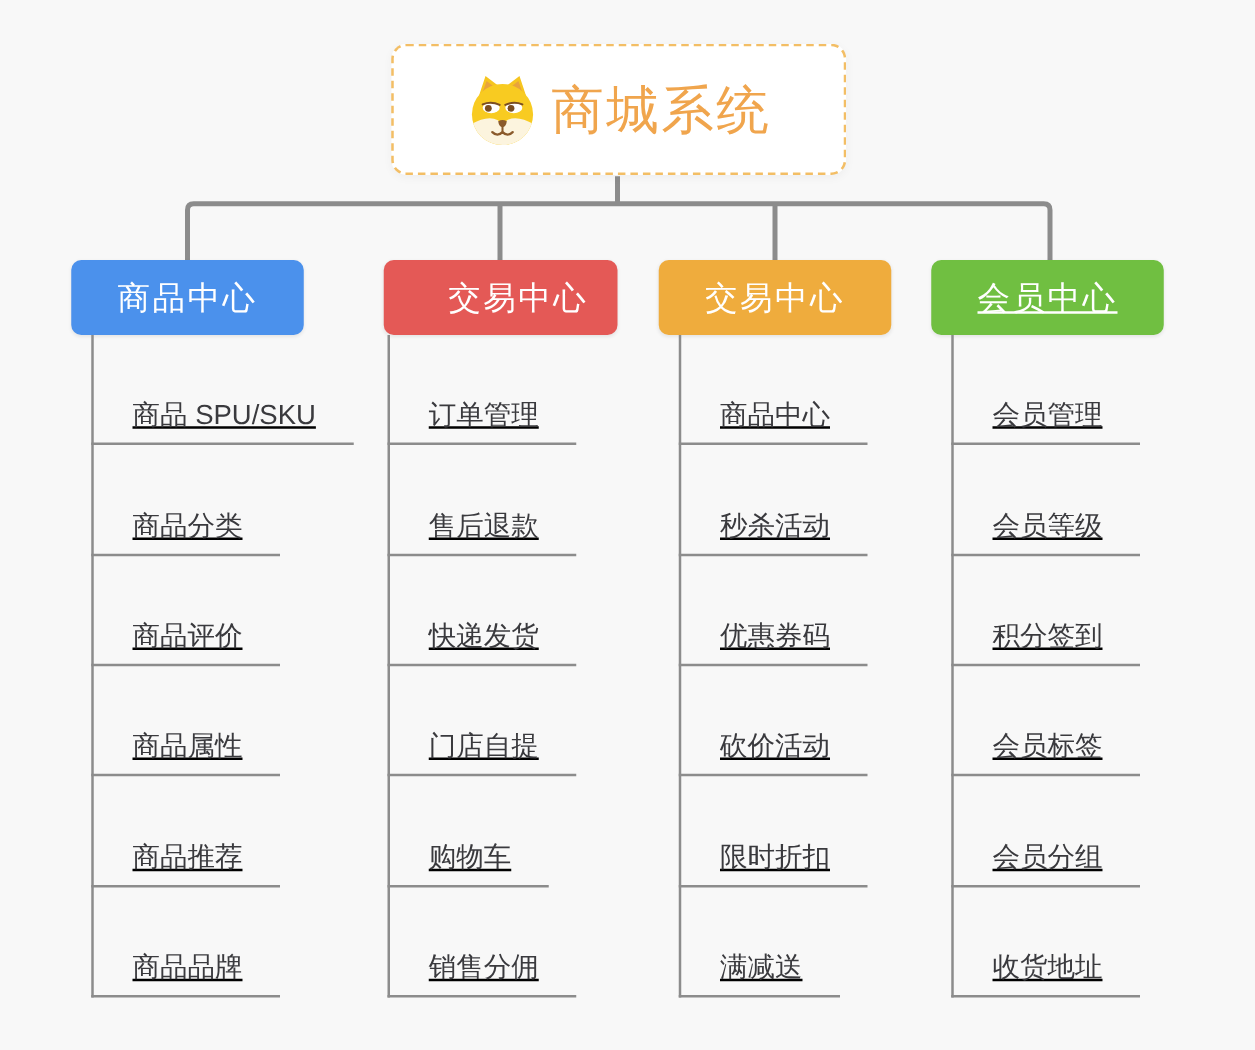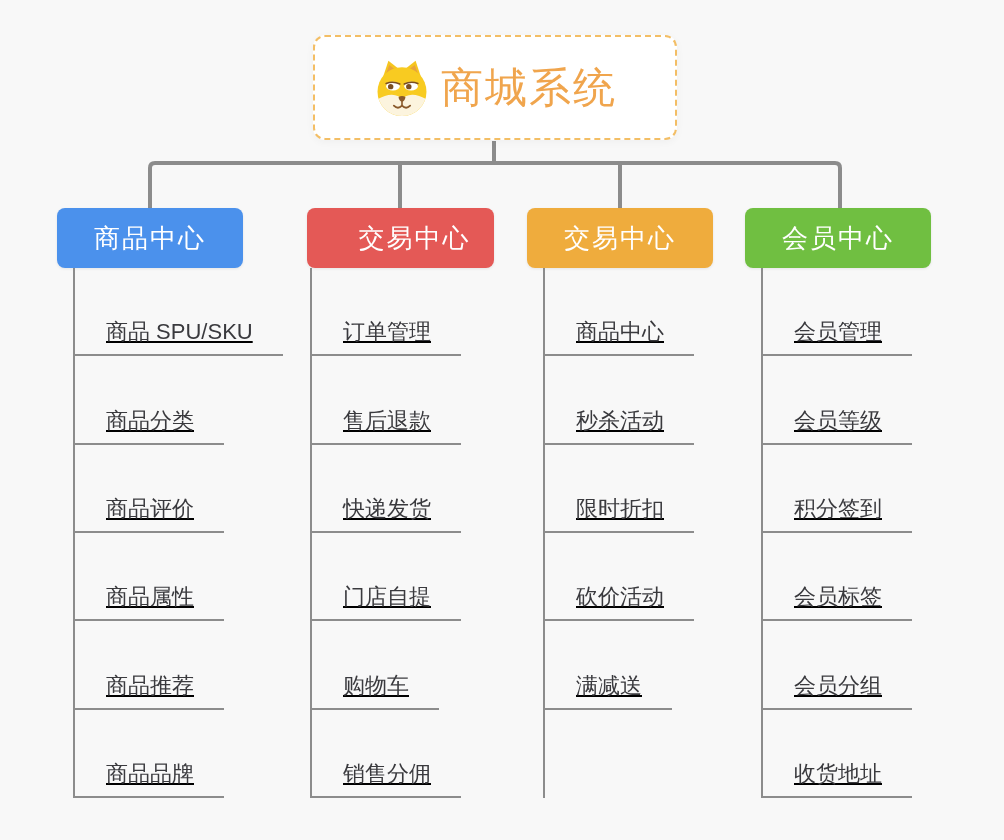--- a/index.html
+++ b/index.html
@@ -26,21 +26,21 @@
   
   .branch-node {
     position:absolute; top:208px; height:60px; border-radius:8px;
     display:flex; align-items:center; justify-content:center;
     color:#ffffff; font-size:26px; letter-spacing:2px; white-space:nowrap;
     box-shadow:0 1px 3px rgba(0,0,0,0.08);
   }
   .branch-0 { left:57px;  width:186px; }
   .branch-1 { left:307px; width:187px; }
   .branch-2 { left:527px; width:186px; }
-  .branch-3 { left:745px; width:186px; }
+  .branch-3 { left:745px; width:186px;text-decoration:underline; }
 
   
   .item-col {
     position:absolute; top:268px;
     display:flex; flex-direction:column; align-items:flex-start;text-decoration:underline;
   }
   .item-col::before {
     content:""; position:absolute; left:0; top:0; width:2px; height:530px;
     background:#8c8c8c;
   }
@@ -113,22 +113,23 @@
     <div class="item">售后退款</div>
     <div class="item">快递发货</div>
     <div class="item">门店自提</div>
     <div class="item">购物车</div>
     <div class="item">销售分佣</div>
   </div>
 
   <div class="item-col col-2">
     <div class="item">商品中心</div>
     <div class="item">秒杀活动</div>
+    <div class="item">优惠券码</div>
+    <div class="item">砍价活动</div>
     <div class="item">限时折扣</div>
-    <div class="item">砍价活动</div>
     <div class="item">满减送</div>
   </div>
 
   <div class="item-col col-3">
     <div class="item">会员管理</div>
     <div class="item">会员等级</div>
     <div class="item">积分签到</div>
     <div class="item">会员标签</div>
     <div class="item">会员分组</div>
     <div class="item">收货地址</div>

